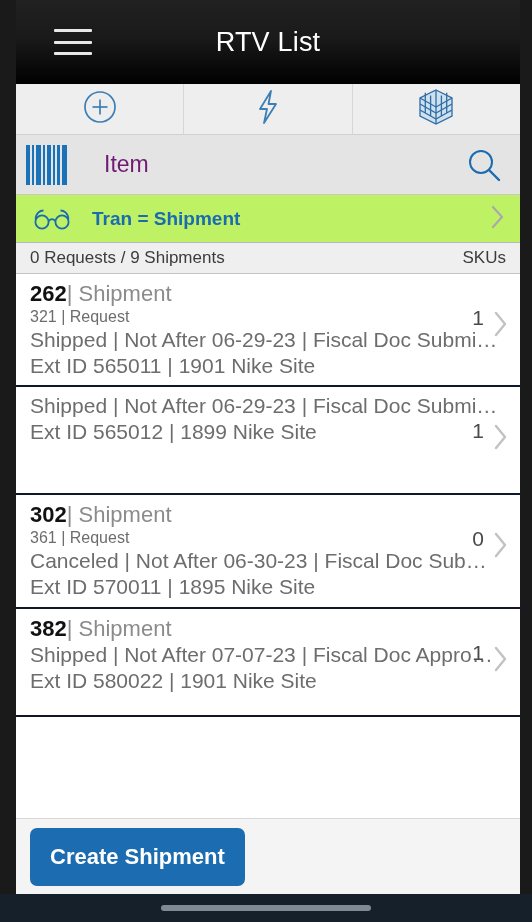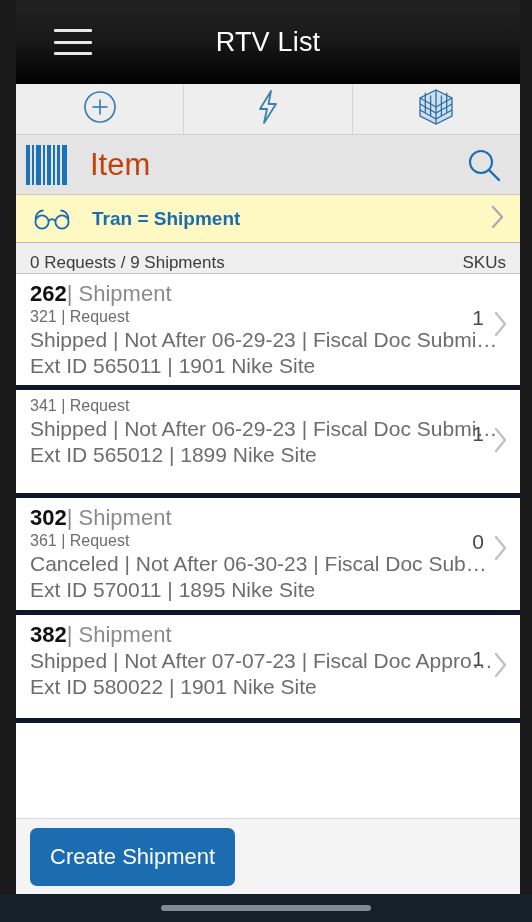--- a/index.html
+++ b/index.html
@@ -100,36 +100,36 @@
     padding: 0 16px 0 8px;
     border-bottom: 1px solid #c9c9c9;
   }
   .barcode {
     width: 46px; height: 44px;
     display: flex; align-items: center; justify-content: center;
     flex: 0 0 auto;
     cursor: pointer;
   }
   .scan-label {
-    margin-left: 20px;
-    color: #c2410c;
-    font-size: 31px;
+    margin-left: 34px;
+    color: #701a75;
+    font-size: 23px;
     flex: 1 1 auto;
   }
   .search-btn {
     flex: 0 0 auto;
     width: 40px; height: 40px;
     display: flex; align-items: center; justify-content: center;
     cursor: pointer;
   }
 
   
   .filterrow {
     height: 48px;
-    background: #fef9c3;
+    background: #bef264;
     display: flex;
     align-items: center;
     padding: 0 14px 0 16px;
     border-bottom: 1px solid #b9b9b9;
     cursor: pointer;
   }
   .glasses { flex: 0 0 auto; display:flex; align-items:center; }
   .filter-label {
     margin-left: 18px;
     color: #1a6bb0;
@@ -137,38 +137,38 @@
     font-size: 19px;
     flex: 1 1 auto;
   }
   .chev-gray { flex: 0 0 auto; }
 
   
   .summary {
     height: 31px;
     background: #efefef;
     display: flex;
-    align-items: flex-end;
+    align-items: center;
     justify-content: space-between;
     padding: 0 14px 0 14px;
     border-bottom: 1px solid #c4c4c4;
     color: #3c3c3c;
     font-size: 17px;
   }
 
   
   .list {
     background: #ffffff;
     height: 545px;
     overflow: hidden;
   }
   .row {
     position: relative;
     display: flex;
-    border-bottom: 5px solid #0f172a;
+    border-bottom: 2px solid #0f172a;
     padding: 6px 0 7px 14px;
     min-height: 108px;
     background: #fff;
     cursor: pointer;
   }
   .row-main { flex: 1 1 auto; min-width: 0; }
   .row-right {
     flex: 0 0 auto;
     width: 74px;
     display: flex;
@@ -199,21 +199,21 @@
     background: #f4f4f4;
     border-top: 1px solid #d9d9d9;
     display: flex;
     align-items: center;
     padding-left: 14px;
   }
   .primary-btn {
     background: #1b6cb0;
     color: #ffffff;
     font-size: 22px;
-    font-weight: normal;
+    font-weight: bold;
     border: none;
     border-radius: 7px;
     padding: 16px 20px;
     cursor: pointer;
     font-family: "Liberation Sans", sans-serif;
   }
 
   
   .navbar {
     position: absolute;
@@ -353,21 +353,20 @@
           <span class="row-chevron">
             <svg width="18" height="30" viewBox="0 0 18 30">
               <polyline points="4,4 13,15 4,26" fill="none" stroke="#c2c2c2" stroke-width="2.4" stroke-linecap="round" stroke-linejoin="round"></polyline>
             </svg>
           </span>
         </div>
       </div>
 
       <div class="row">
         <div class="row-main">
-          <div class="line2">341 | Request</div>
           <div class="line3">Shipped | Not After 06-29-23 | Fiscal Doc Submi…</div>
           <div class="line4">Ext ID 565012 | 1899 Nike Site</div>
         </div>
         <div class="row-right">
           <span class="sku">1</span>
           <span class="row-chevron">
             <svg width="18" height="30" viewBox="0 0 18 30">
               <polyline points="4,4 13,15 4,26" fill="none" stroke="#c2c2c2" stroke-width="2.4" stroke-linecap="round" stroke-linejoin="round"></polyline>
             </svg>
           </span>

